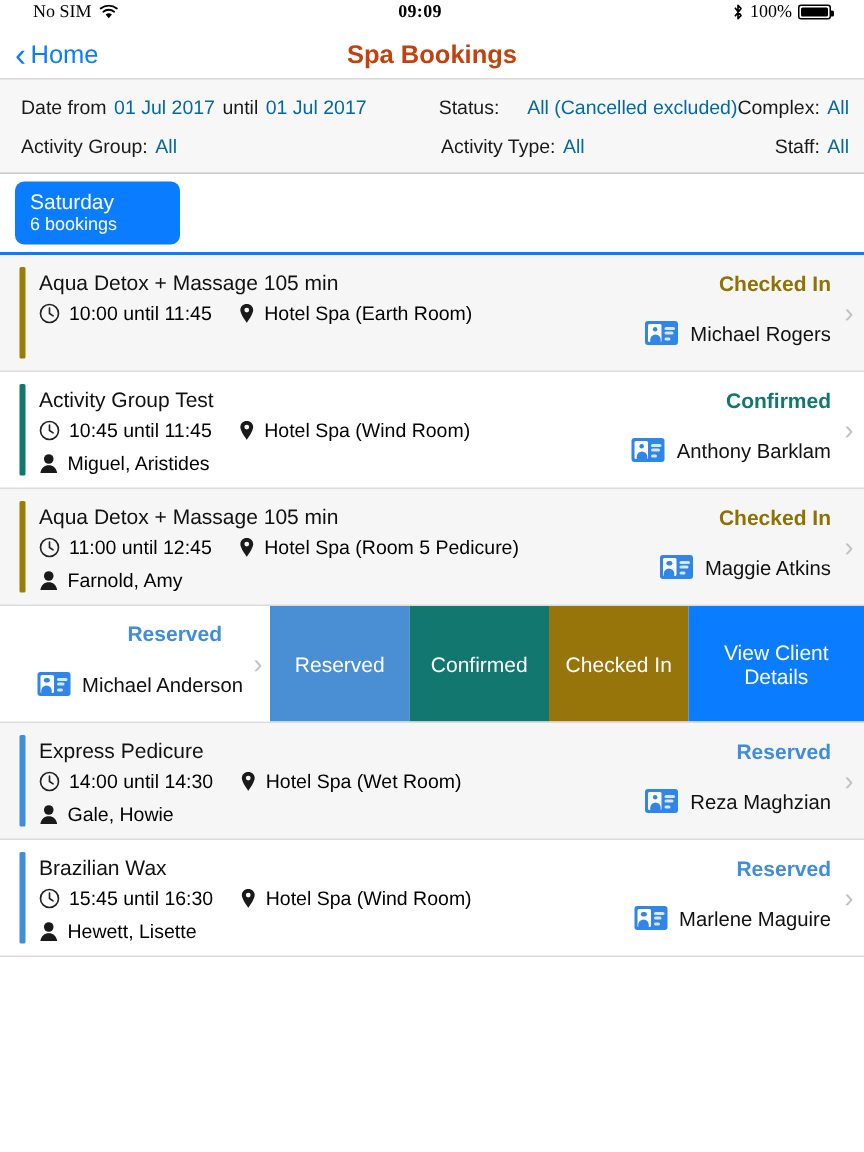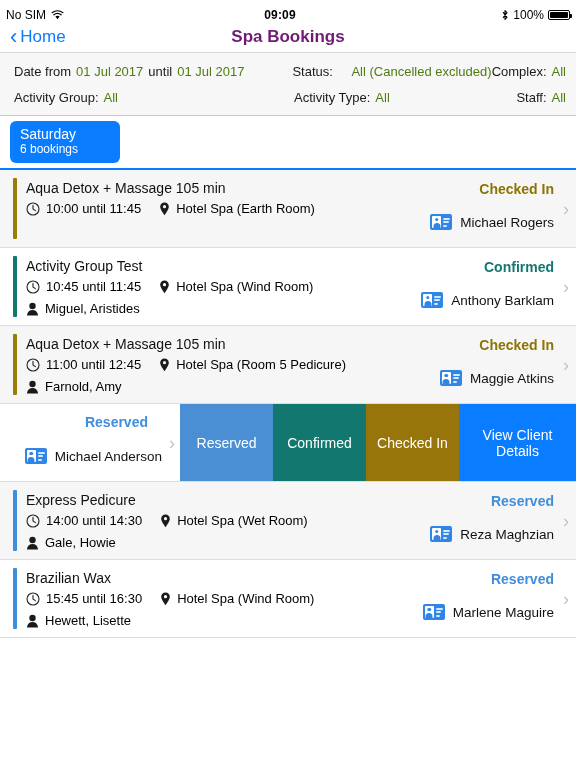--- a/index.html
+++ b/index.html
@@ -8,25 +8,26 @@
     background: #ffffff;
     font-family: "Liberation Sans", sans-serif;
     -webkit-font-smoothing: antialiased;
     overflow: hidden;
   }
   .screen { position: relative; width: 576px; height: 768px; background: #fff; }
 
   
   .statusbar {
     height: 22px; width: 100%;
-    display: flex; align-items: flex-end;
-    padding: 0 6px;
+    display: flex; align-items: flex-start;
+    padding: 0 22px;
     font-size: 12px; color: #000;
     background: #fff;
     position: relative;
+    font-family: Liberation Serif, serif;
   }
   .sb-left { display: flex; align-items: center; gap: 5px; }
   .sb-center {
     position: absolute; left: 0; right: 16px; text-align: center;
     font-size: 12px; font-weight: bold; letter-spacing: .2px;
   }
   .sb-right {
     margin-left: auto; display: flex; align-items: center; gap: 4px;
     position: relative; z-index: 2;
   }
@@ -46,38 +47,38 @@
     display: flex; align-items: center;
     position: relative; background: #fff;
   }
   .nav-back {
     display: flex; align-items: center; gap: 2px;
     padding-left: 10px; color: #0a7cff; font-size: 17px;
   }
   .nav-back .chev { font-size: 22px; line-height: 1; font-weight: 300; margin-right: 1px; }
   .nav-title {
     position: absolute; left: 0; right: 0; text-align: center;
-    font-size: 17px; font-weight: bold; color: #701a75;
+    font-size: 17px; font-weight: bold; color: #c2410c;
   }
 
   
   .filterbar {
     border-top: 1px solid #d8d8d8;
     border-bottom: 1px solid #c8c8c8;
     background: #f7f7f7;
     padding: 8px 10px 8px 14px;
     font-size: 13px; color: #1a1a1a;
   }
   .filter-row { display: flex; align-items: center; height: 20px; }
   .filter-row + .filter-row { margin-top: 6px; }
   .fcell { display: flex; align-items: flex-end; gap: 5px; white-space: nowrap; }
   .fcell.c1 { width: 280px; }
   .fcell.c2 { flex: 1; }
   .fcell.c3 { margin-left: auto; }
-  .fval { color: #4d7c0f; }
+  .fval { color: #0369a1; }
   .flabel2 { min-width: 54px; }
 
   
   .tabstrip {
     height: 52px; background: #fff; padding: 5px 0 0 10px;
     display: flex; align-items: flex-start;
   }
   .daytab {
     background: #0a7cff; color: #fff; border-radius: 6px;
     padding: 6px 10px 7px 10px; width: 110px; height: 42px;

